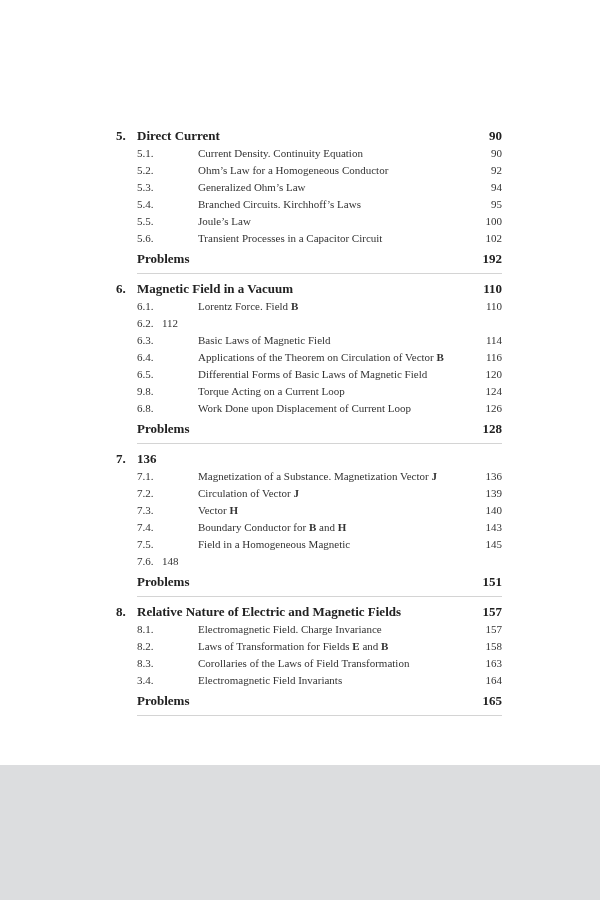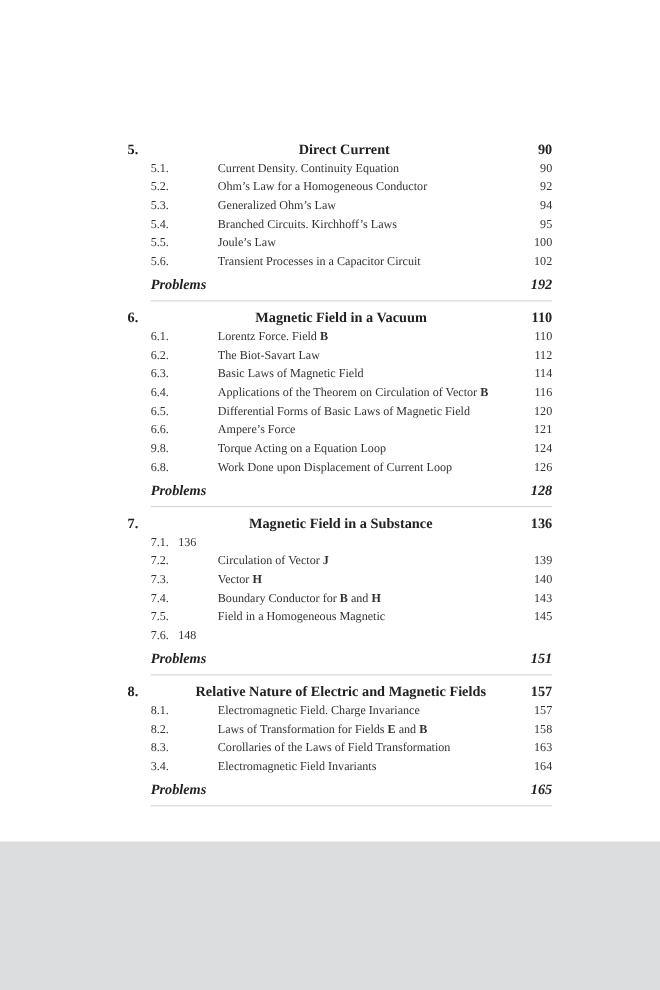--- a/index.html
+++ b/index.html
@@ -13,35 +13,34 @@
     position: absolute; left: 0; top: 0; width: 600px; height: 765px;
     background: #ffffff;
   }
   .toc { position: absolute; left: 116px; top: 128px; width: 386px; }
   .chapter { position: relative; }
   .ch-row {
     display: flex; align-items: baseline; height: 19px;
     font-weight: bold; font-size: 13px; color: #222;
   }
   .ch-num { width: 21px; }
-  .ch-title { flex: 1; text-align: center; }
+  .ch-title { flex: 1; }
   .ch-page { text-align: right; }
   .sec-row {
     display: flex; align-items: baseline; height: 17px;
     font-size: 11px; color: #333; padding-left: 21px;
   }
   .sec-num { width: 25px; }
   .sec-title { flex: 1; padding-left: 36px; }
   .sec-title b { font-weight: bold; }
   .sec-page { text-align: right; }
   .prob-row {
     display: flex; align-items: baseline; height: 19px;
     font-weight: bold; font-size: 13px; color: #222; padding-left: 21px;
     margin-top: 2px;
-    font-style: italic;
   }
   .prob-row .t { flex: 1; }
   .divider {
     height: 0; border-top: 1px solid #d4d4d4; margin-left: 21px;
     margin-top: 3px; margin-bottom: 7px;
   }
 </style>
 </head>
 <body>
 
@@ -95,67 +94,61 @@
           <span class="ch-title">Magnetic Field in a Vacuum</span>
           <span class="ch-page">110</span>
         </div>
         <div class="sec-row">
           <span class="sec-num">6.1.</span>
           <span class="sec-title"><span>Lorentz Force. Field </span><b>B</b></span>
           <span class="sec-page">110</span>
         </div>
         <div class="sec-row">
           <span class="sec-num">6.2.</span>
-          <span class="sec-title"><span>The Biot-Savart Law</span></span>
           <span class="sec-page">112</span>
         </div>
         <div class="sec-row">
           <span class="sec-num">6.3.</span>
           <span class="sec-title"><span>Basic Laws of Magnetic Field</span></span>
           <span class="sec-page">114</span>
         </div>
         <div class="sec-row">
           <span class="sec-num">6.4.</span>
           <span class="sec-title"><span>Applications of the Theorem on Circulation of Vector </span><b>B</b></span>
           <span class="sec-page">116</span>
         </div>
         <div class="sec-row">
           <span class="sec-num">6.5.</span>
           <span class="sec-title"><span>Differential Forms of Basic Laws of Magnetic Field</span></span>
           <span class="sec-page">120</span>
         </div>
         <div class="sec-row">
-          <span class="sec-num">6.6.</span>
-          <span class="sec-title"><span>Ampere’s Force</span></span>
-          <span class="sec-page">121</span>
-        </div>
-        <div class="sec-row">
           <span class="sec-num">9.8.</span>
-          <span class="sec-title"><span>Torque Acting on a Equation Loop</span></span>
+          <span class="sec-title"><span>Torque Acting on a Current Loop</span></span>
           <span class="sec-page">124</span>
         </div>
         <div class="sec-row">
           <span class="sec-num">6.8.</span>
           <span class="sec-title"><span>Work Done upon Displacement of Current Loop</span></span>
           <span class="sec-page">126</span>
         </div>
         <div class="prob-row">
           <span class="t">Problems</span>
           <span>128</span>
         </div>
         <div class="divider"></div>
       </div>
       <div class="chapter">
         <div class="ch-row">
           <span class="ch-num">7.</span>
-          <span class="ch-title">Magnetic Field in a Substance</span>
           <span class="ch-page">136</span>
         </div>
         <div class="sec-row">
           <span class="sec-num">7.1.</span>
+          <span class="sec-title"><span>Magnetization of a Substance. Magnetization Vector </span><b>J</b></span>
           <span class="sec-page">136</span>
         </div>
         <div class="sec-row">
           <span class="sec-num">7.2.</span>
           <span class="sec-title"><span>Circulation of Vector </span><b>J</b></span>
           <span class="sec-page">139</span>
         </div>
         <div class="sec-row">
           <span class="sec-num">7.3.</span>
           <span class="sec-title"><span>Vector </span><b>H</b></span>

